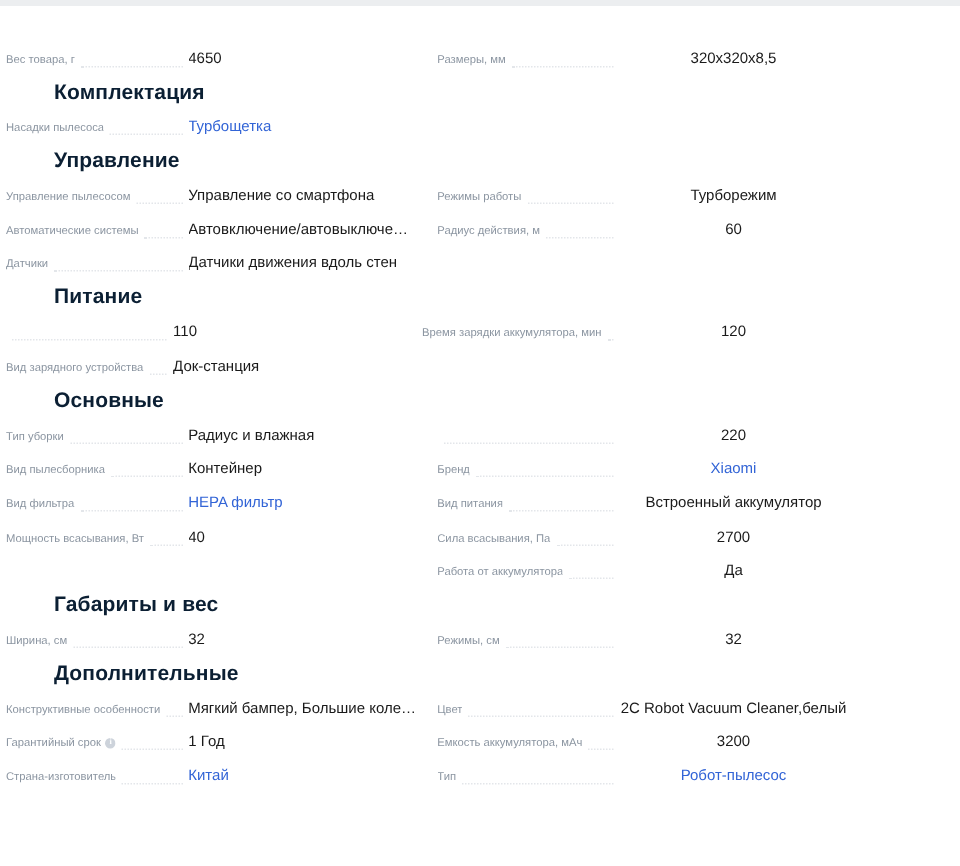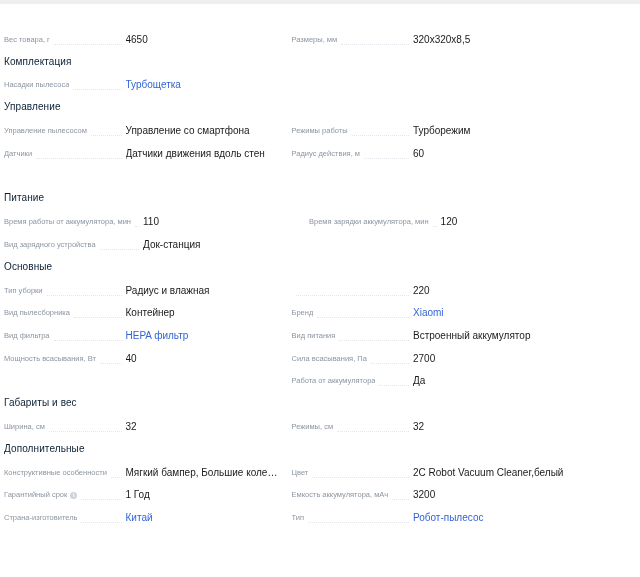--- a/index.html
+++ b/index.html
@@ -35,37 +35,38 @@
     display: flex;
     flex-wrap: wrap;
     align-content: flex-start;
   }
 
   .col {
     width: 320px;
     box-sizing: border-box;
   }
   .col-left  { padding-left: 4px; padding-right: 10px; }
-  .col-right { padding-left: 4px; padding-right: 10px; }
+  .col-right { padding-left: 4px; padding-right: 10px; text-align: center; }
 
   
   .band {
     display: flex;
     width: 575px;
   }
 
   .section-title {
-    font-size: 10px;
-    font-weight: normal;
+    font-size: 14px;
+    font-weight: bold;
     color: #0b1f33;
     height: 23px;
     line-height: 23px;
     letter-spacing: 0.1px;
     white-space: nowrap;
     overflow: hidden;
+    margin-left: 32px;
   }
   .section-title.empty { color: transparent; }
 
   .row {
     display: flex;
     align-items: flex-end;
     height: 22.7px;
     white-space: nowrap;
     overflow: hidden;
   }
@@ -172,20 +173,27 @@
         <div class="section-title">Управление</div>
         <div class="row">
           <div class="row-label">
             <span>Управление пылесосом</span>
           </div>
           <div class="dots"></div>
           <div class="row-value">Управление со смартфона</div>
         </div>
         <div class="row">
           <div class="row-label">
+            <span>Автоматические системы</span>
+          </div>
+          <div class="dots"></div>
+          <div class="row-value">Автовключение/автовыключение</div>
+        </div>
+        <div class="row">
+          <div class="row-label">
             <span>Датчики</span>
           </div>
           <div class="dots"></div>
           <div class="row-value">Датчики движения вдоль стен</div>
         </div>
       </div>
       <div class="col col-right">
         <div class="section-title empty">&nbsp;</div>
         <div class="row">
           <div class="row-label">
@@ -201,23 +209,20 @@
           <div class="dots"></div>
           <div class="row-value">60</div>
         </div>
         <div class="spacer-row"></div>
       </div>
     </div>
     <div class="band">
       <div class="col col-left">
         <div class="section-title">Питание</div>
         <div class="row">
-          <div class="row-label">
-            <span>Время работы от аккумулятора, мин</span>
-          </div>
           <div class="dots"></div>
           <div class="row-value">110</div>
         </div>
         <div class="row">
           <div class="row-label">
             <span>Вид зарядного устройства</span>
           </div>
           <div class="dots"></div>
           <div class="row-value">Док-станция</div>
         </div>

